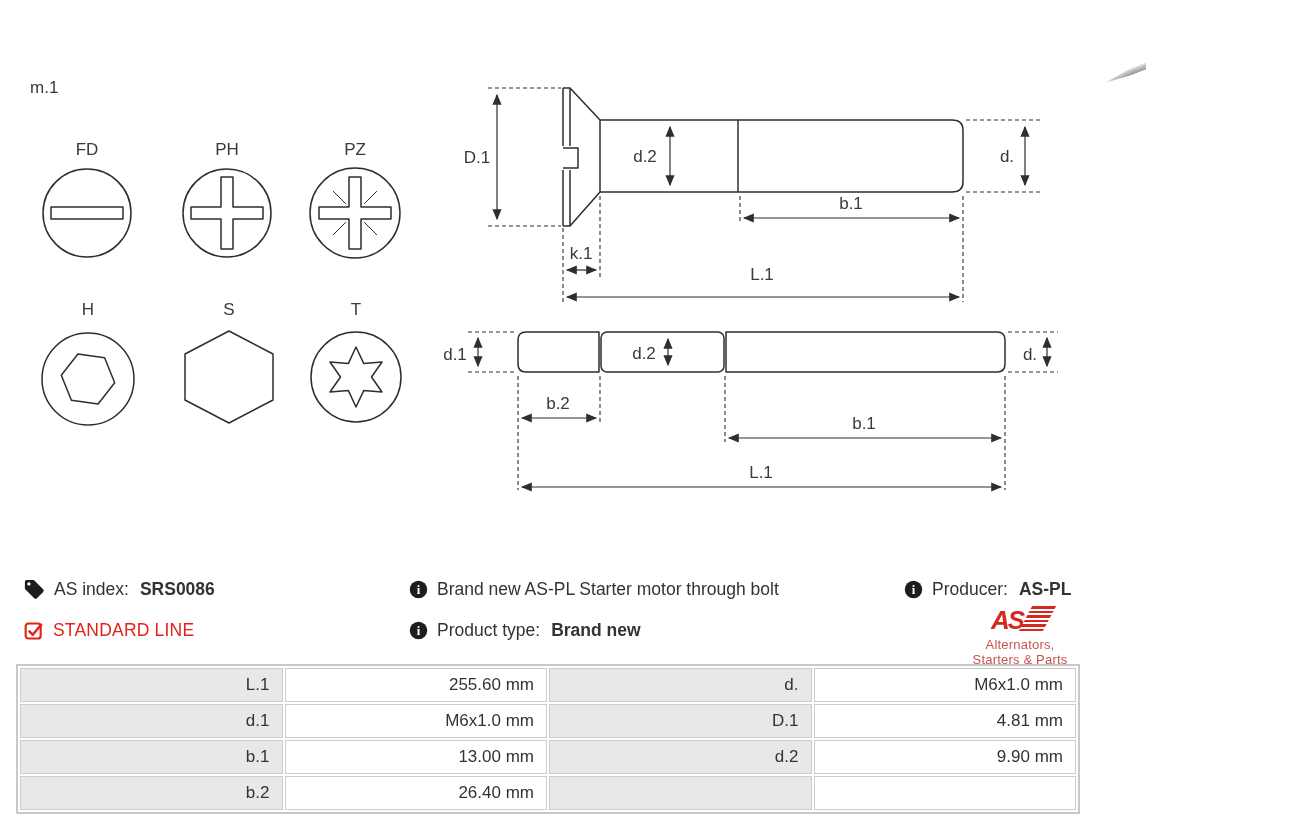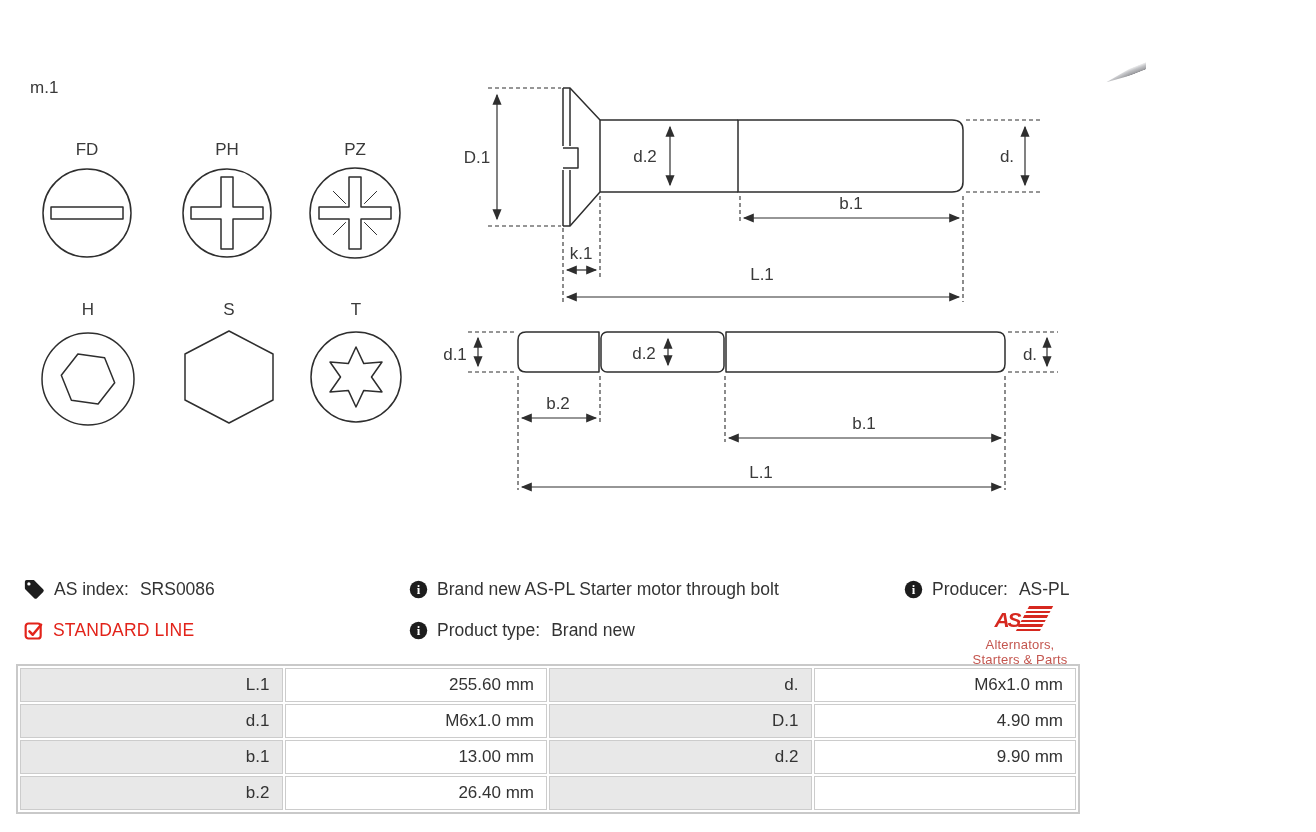--- a/index.html
+++ b/index.html
@@ -21,29 +21,29 @@
   #rod{position:absolute;left:6px;top:76px;width:212px;height:7px;
        transform:rotate(-21.5deg);transform-origin:0 50%;
        border-radius:0 3px 3px 0;
        background-image:
          linear-gradient(180deg,rgba(255,255,255,.8),rgba(255,255,255,0) 38%,rgba(70,70,75,.28) 82%,rgba(40,40,45,.38)),
          linear-gradient(90deg,#dfe0e2 0%,#c2c3c6 12%,#d3d4d6 45%,#c8c9cc 61%,#e0ca5e 62.5%,#caa32b 74%,#b8901f 84%,#d8d8da 85.5%,#a9aaad 100%);
        clip-path:polygon(0 62%,13% 0,100% 0,100% 100%,13% 100%);}
 
   
   .inforow{position:absolute;display:flex;align-items:center;gap:9px;font-size:17.5px;color:#333;white-space:nowrap;}
-  .inforow b{font-weight:normal;}
+  .inforow b{font-weight:bold;}
   .inforow .lbl{margin-right:2px;}
   .red{color:#e2231a;font-weight:normal;letter-spacing:.2px;}
   .micon{flex:0 0 auto;display:block;}
 
   
   #aslogo{position:absolute;left:961px;top:603px;width:118px;text-align:center;}
   #aslogo .mark{position:relative;display:inline-block;height:34px;}
-  #aslogo .as{font-size:21px;font-weight:bold;font-style:italic;color:#d6281f;letter-spacing:-2px;line-height:34px;}
+  #aslogo .as{font-size:26px;font-weight:bold;font-style:italic;color:#d6281f;letter-spacing:-2px;line-height:34px;}
   #aslogo .stripes{display:inline-block;vertical-align:top;margin-left:2px;margin-top:3px;width:24px;height:27px;
       background:repeating-linear-gradient(180deg,#d6281f 0 2.6px,#fff 2.6px 4.5px);
       transform:skewX(-28deg);}
   #aslogo .caption{font-size:13px;color:#c4564f;letter-spacing:.2px;margin-top:0;}
 
   
   #spec{position:absolute;left:16px;top:664px;width:1064px;
         border-collapse:separate;border-spacing:2px;border:2px solid #c9c9c9;background:#fff;}
   #spec td{border:1px solid #ccc;height:32px;font-size:17px;color:#333;
            text-align:right;padding:0 12px 0 0;}
@@ -255,21 +255,21 @@
       <tr>
         <td class="glbl">L.1</td>
         <td class="wval">255.60 mm</td>
         <td class="glbl">d.</td>
         <td class="wval">M6x1.0 mm</td>
       </tr>
       <tr>
         <td class="glbl">d.1</td>
         <td class="wval">M6x1.0 mm</td>
         <td class="glbl">D.1</td>
-        <td class="wval">4.90 mm</td>
+        <td class="wval">4.81 mm</td>
       </tr>
       <tr>
         <td class="glbl">b.1</td>
         <td class="wval">13.00 mm</td>
         <td class="glbl">d.2</td>
         <td class="wval">9.90 mm</td>
       </tr>
       <tr>
         <td class="glbl">b.2</td>
         <td class="wval">26.40 mm</td>

